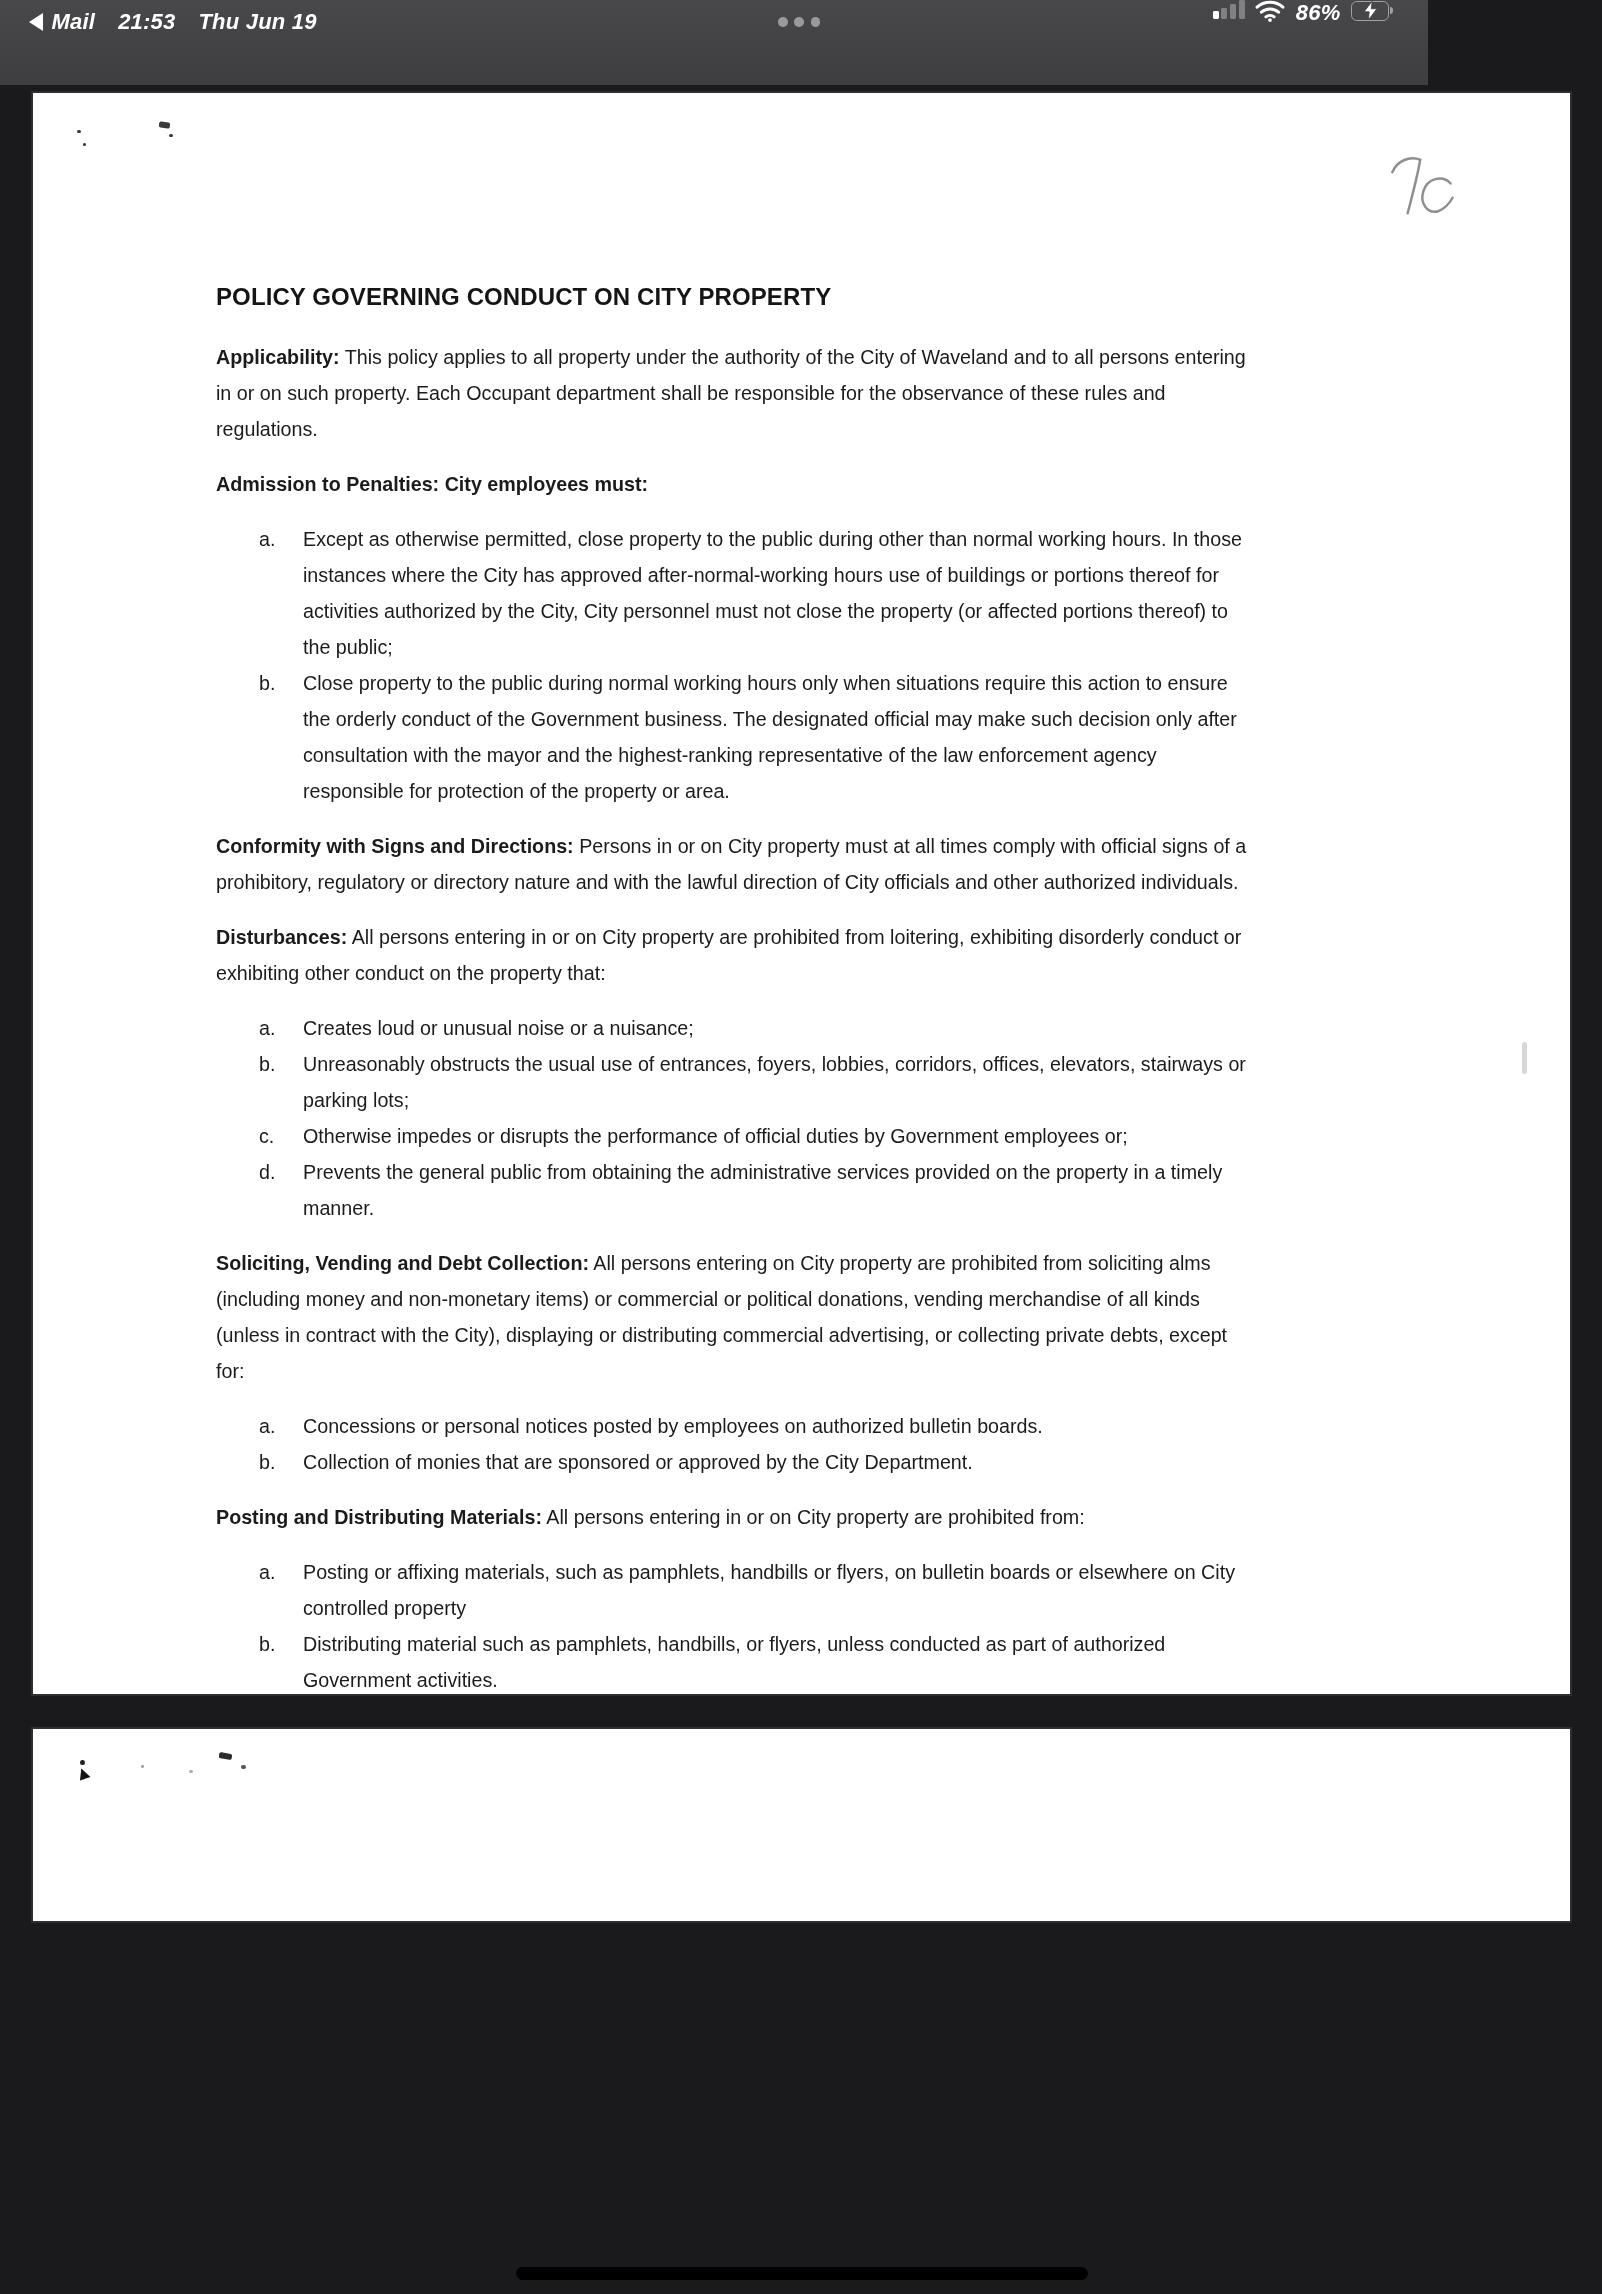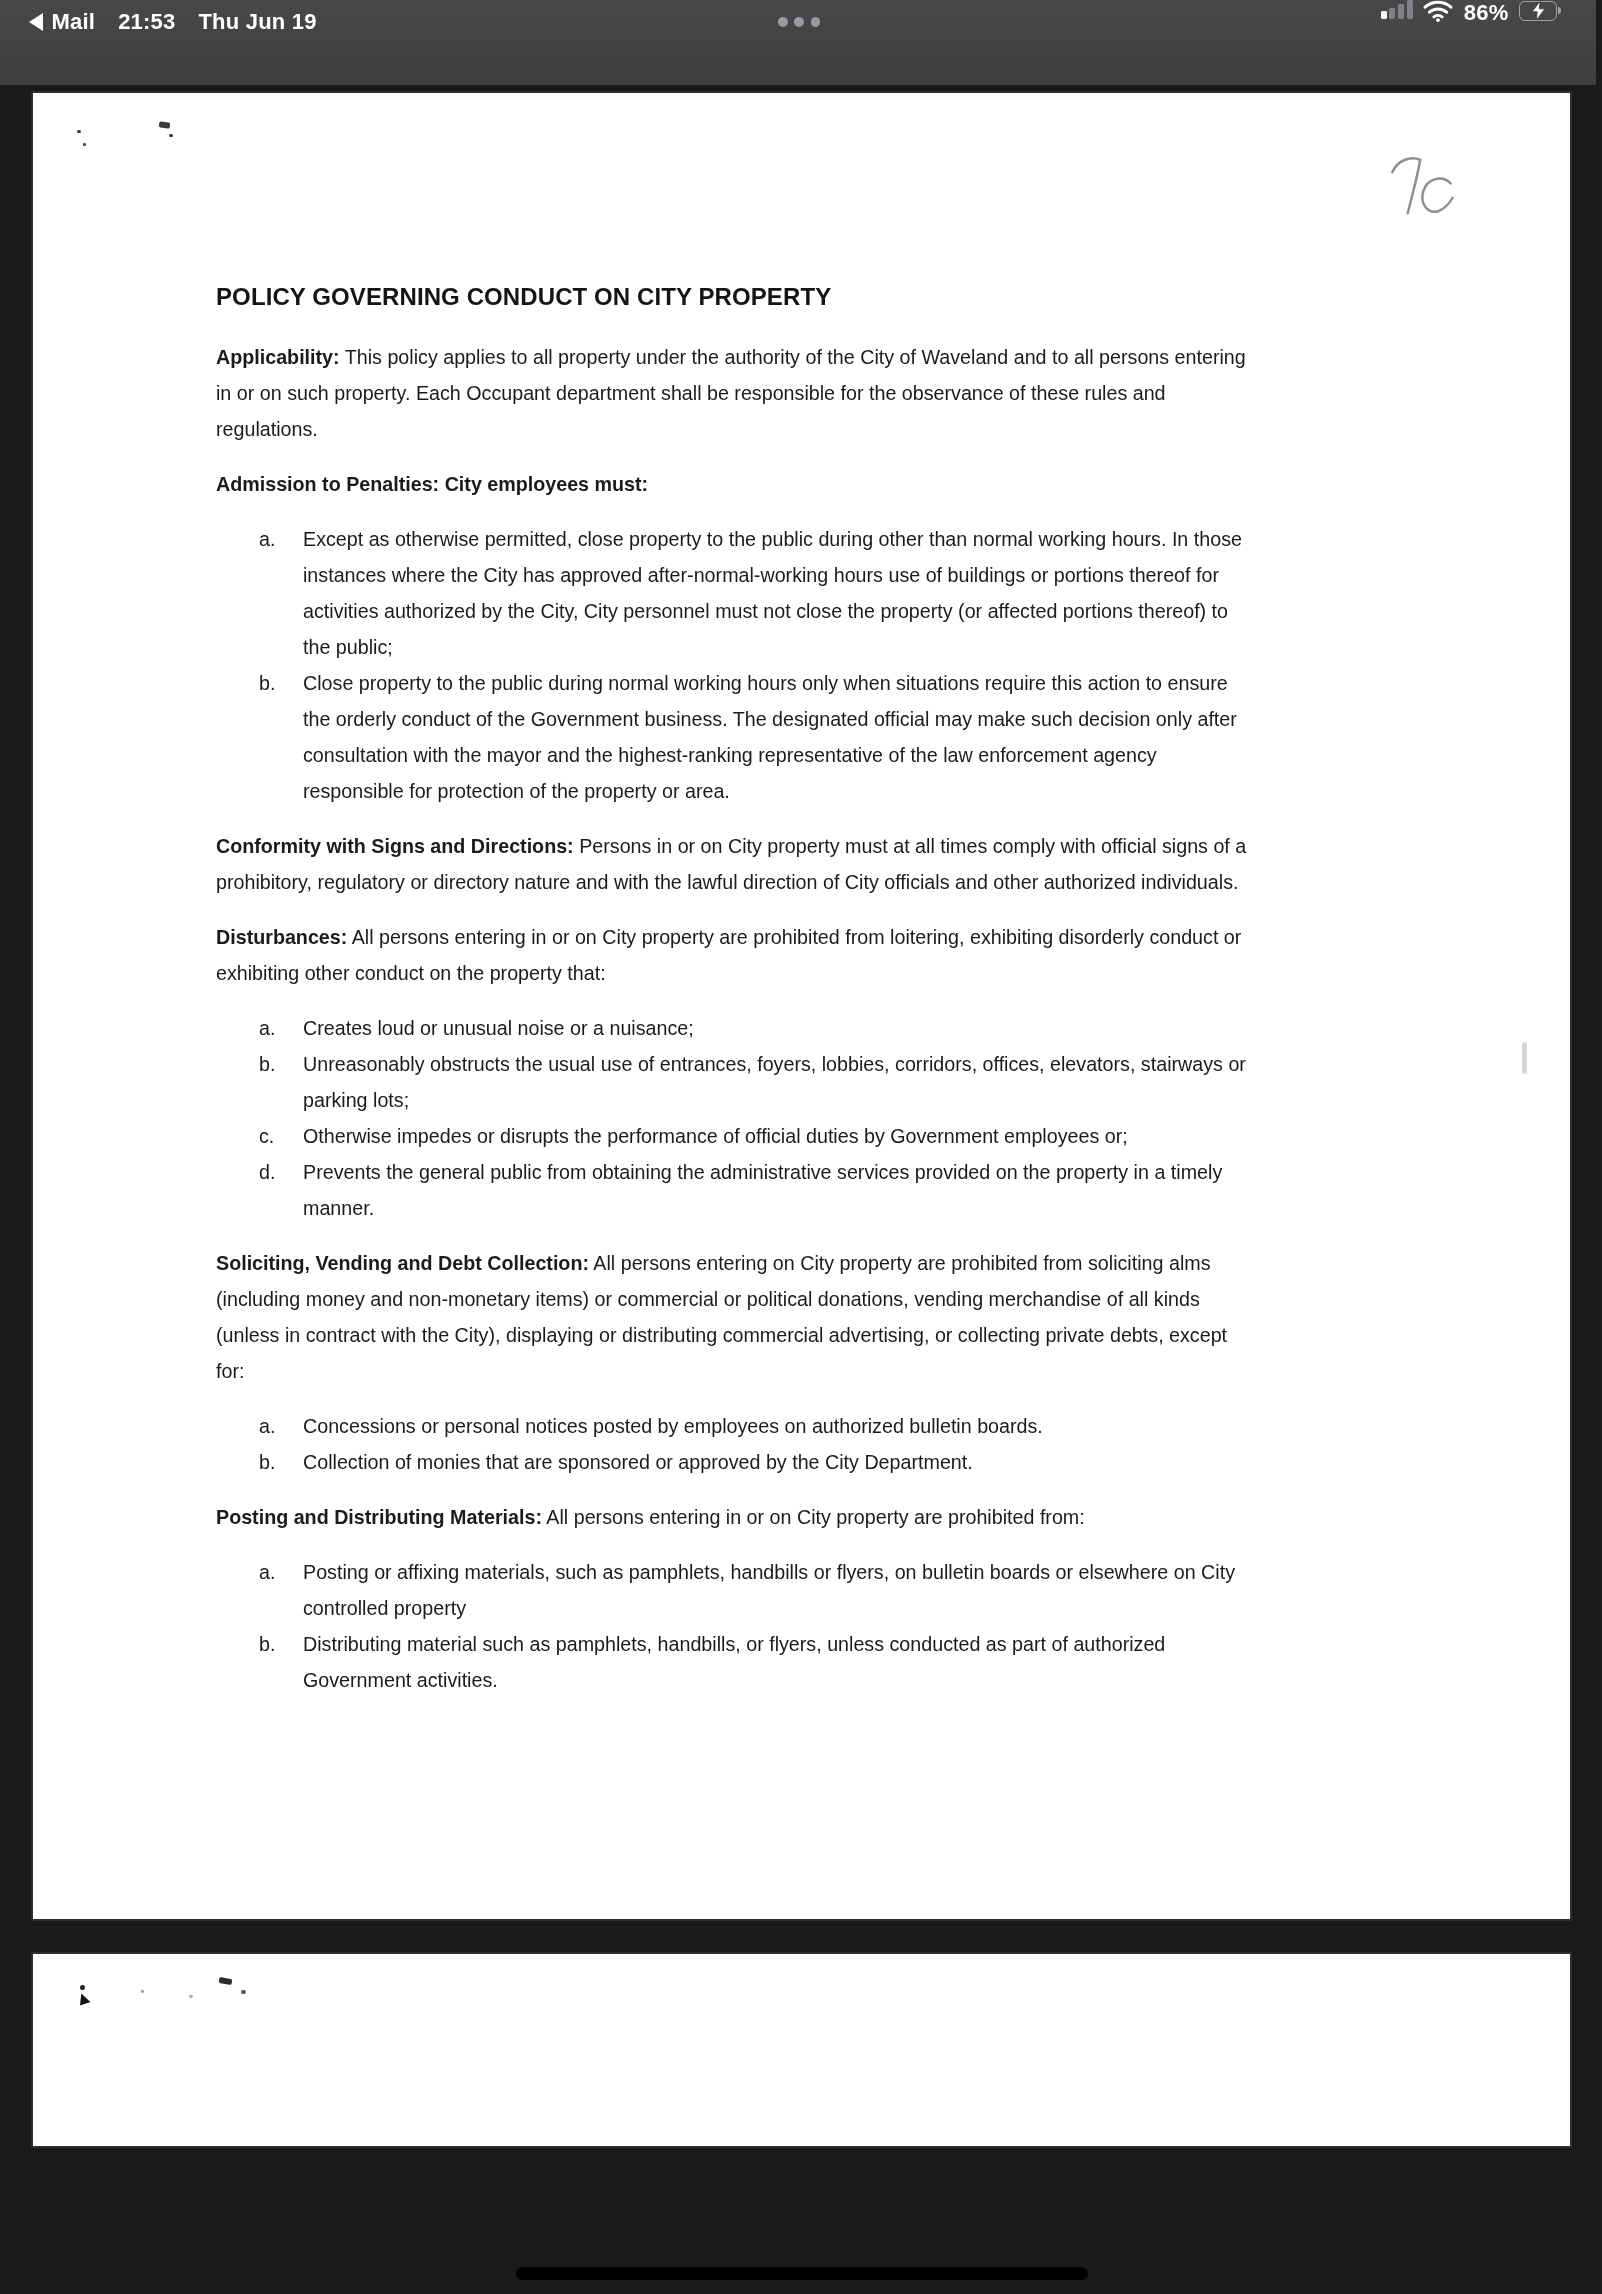--- a/index.html
+++ b/index.html
@@ -6,23 +6,23 @@
   body{
     width:1602px;height:2294px;overflow:hidden;position:relative;
     background:#1a1a1c;
     font-family:"Liberation Sans", sans-serif;
     -webkit-font-smoothing:antialiased;
   }
   .screen{position:absolute;inset:0;}
 
   
   .statusbar{
-    position:absolute;top:0;left:0;width:1596px;height:85px;
+    position:absolute;top:0;left:0;width:1428px;height:85px;
     background:linear-gradient(180deg,#48484a 0%,#3e3e40 100%);
-    color:#fff;z-index:5;
+    color:#fff;z-index:5;font-style:italic;
   }
   .sb-left{position:absolute;left:29px;top:0;height:44px;display:flex;align-items:center;gap:23px;}
   .back-mail{display:flex;align-items:center;gap:8.6px;cursor:default;}
   .back-tri{width:0;height:0;border-top:9.6px solid transparent;border-bottom:9.6px solid transparent;border-right:14.4px solid #ffffff;}
   .sb-txt{font-size:22px;font-weight:700;letter-spacing:0.2px;}
   .sb-center-dots{position:absolute;left:778px;top:17.3px;display:flex;gap:6.7px;}
   .sb-center-dots i{width:9.6px;height:9.6px;border-radius:50%;background:#9a9a9e;}
   .sb-url{position:absolute;left:0;right:0;top:44px;text-align:center;font-size:21px;font-weight:500;color:#f4f4f5;}
   .sb-right{position:absolute;right:35px;top:0;height:44px;display:flex;align-items:flex-start;gap:10.6px;}
   .cell{display:flex;align-items:flex-end;gap:2.9px;height:19px;}
@@ -41,21 +41,21 @@
   
   .viewer{
     position:absolute;top:85px;left:0;width:1602px;height:2210px;
     background:var(--viewer-bg,#1a1a1c);
     padding:7.7px 33px 0 33px;box-sizing:border-box;
   }
   .page{
     background:#fff;width:1537px;position:relative;
     box-shadow:0 0 0 1.9px rgba(255,255,255,.10);
   }
-  .page1{height:1826px;}
+  .page1{height:1601px;}
   .page-gap{height:35px;}
   .page2{height:192px;}
 
   
   .doc-content{
     position:absolute;left:183px;top:186px;width:1033px;
     color:#1b1b1d;font-size:19.7px;line-height:36px;
   }
   .doc-title{font-size:24px;font-weight:700;line-height:35px;margin:0 0 25px 0;letter-spacing:0.1px;color:#151517;}
   .doc-p,.doc-h{margin:0 0 19px 0;}

